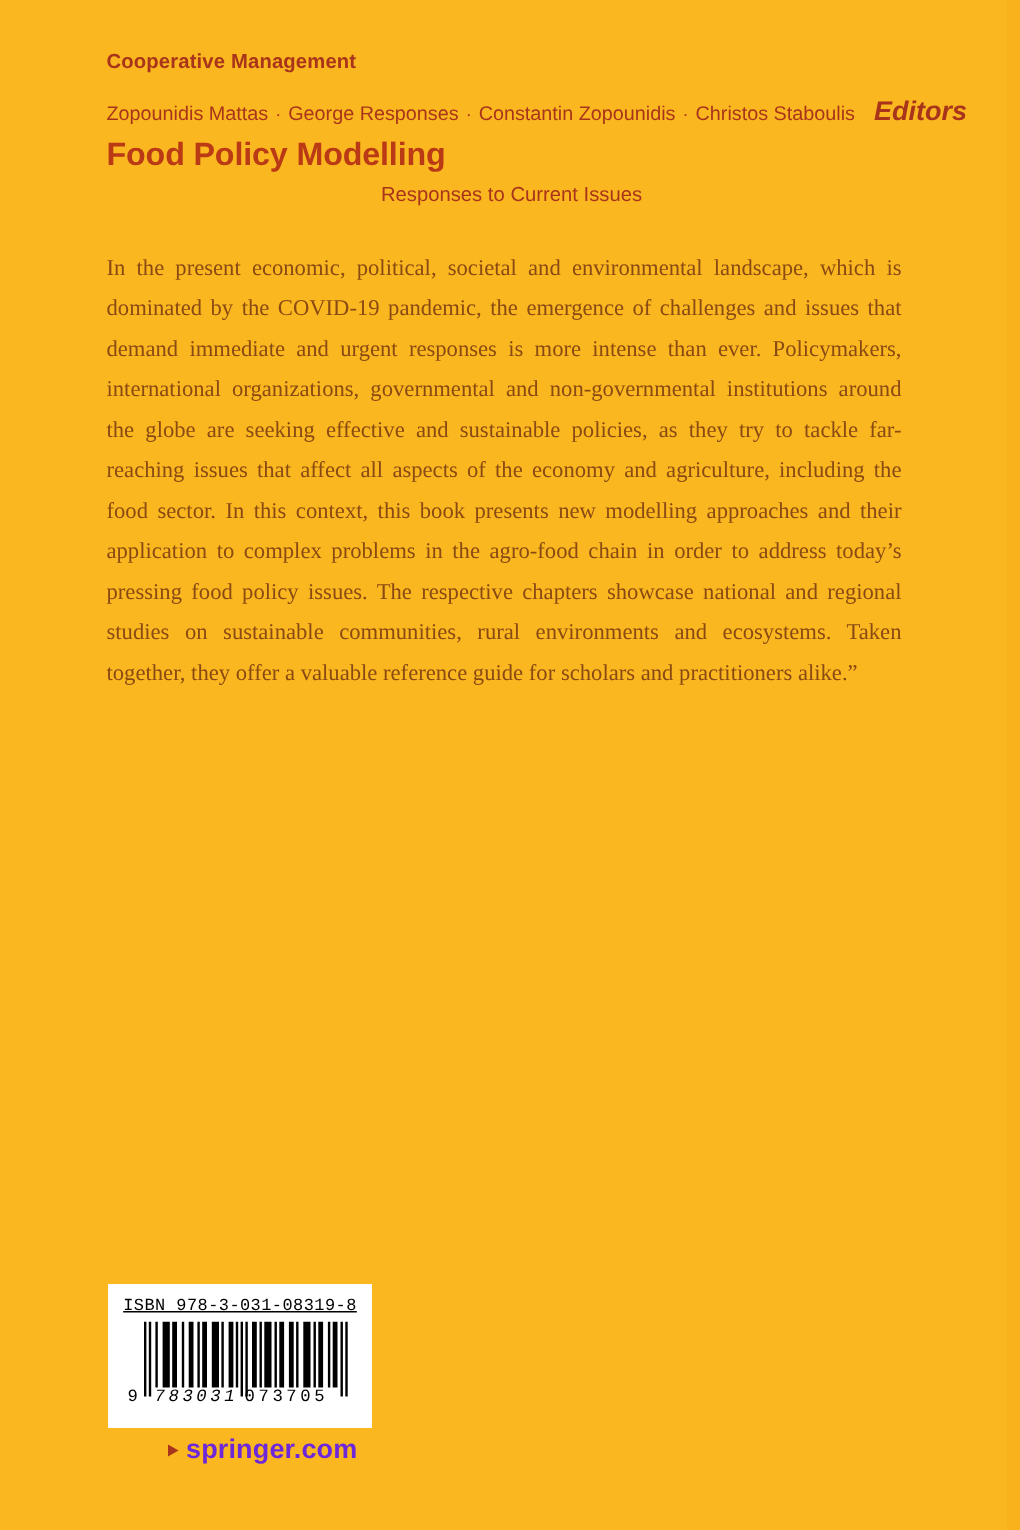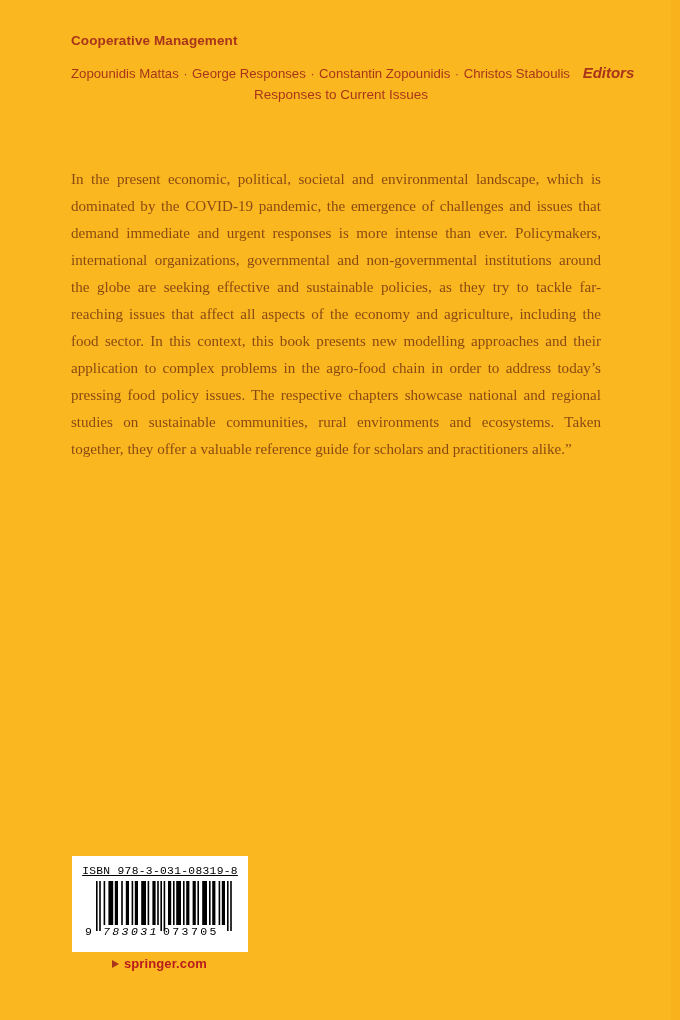--- a/index.html
+++ b/index.html
@@ -62,21 +62,21 @@
     font-family: "Liberation Sans", sans-serif;
   }
   .editors-line .sep {
     font-size: 12px;
     padding: 0 1px;
   }
   .editors-line .editors-label {
     font-style: italic;
     font-weight: bold;
     padding-left: 9px;
-    font-size: 15px;
+    font-size: 18px;
     text-align: center;
   }
 
   .book-title {
     color: #B93A15;
     font-size: 21.5px;
     font-weight: bold;
     letter-spacing: -0.1px;
     line-height: 1.15;
     margin: 0 0 6px 0;
@@ -169,23 +169,23 @@
     position: absolute;
     left: 79px;
     top: 0;
     letter-spacing: 2.4px;
   }
 
   .springer-logo {
     position: absolute;
     left: 70px;
     top: 956px;
-    color: #b91c1c;
-    font-family: "Liberation Sans", sans-serif;
-    font-size: 13px;
+    color: #6d28d9;
+    font-family: "Liberation Sans", sans-serif;
+    font-size: 18px;
     font-weight: bold;
     letter-spacing: 0.1px;
     display: flex;
     align-items: center;
     gap: 5px;
     padding-left: 42px;
   }
   .springer-logo .tri {
     width: 0;
     height: 0;
@@ -210,20 +210,21 @@
       <span>Zopounidis Mattas</span>
       <span class="sep">·</span>
       <span>George Responses</span>
       <span class="sep">·</span>
       <span>Constantin Zopounidis</span>
       <span class="sep">·</span>
       <span>Christos Staboulis</span>
       <span class="editors-label">Editors</span>
     </div>
 
+    <h1 class="book-title">Food Policy Modelling</h1>
 
     <div class="book-subtitle">Responses to Current Issues</div>
   </div>
 
   <p class="blurb">In the present economic, political, societal and environmental landscape, which is dominated by the COVID-19 pandemic, the emergence of challenges and issues that demand immediate and urgent responses is more intense than ever. Policymakers, international organizations, governmental and non-governmental institutions around the globe are seeking effective and sustainable policies, as they try to tackle far-reaching issues that affect all aspects of the economy and agriculture, including the food sector. In this context, this book presents new modelling approaches and their application to complex problems in the agro-food chain in order to address today’s pressing food policy issues. The respective chapters showcase national and regional studies on sustainable communities, rural environments and ecosystems. Taken together, they offer a valuable reference guide for scholars and practitioners alike.”</p>
 
   <div class="barcode-box">
 
     <div class="isbn-text">ISBN  978-3-031-08319-8</div>
 

